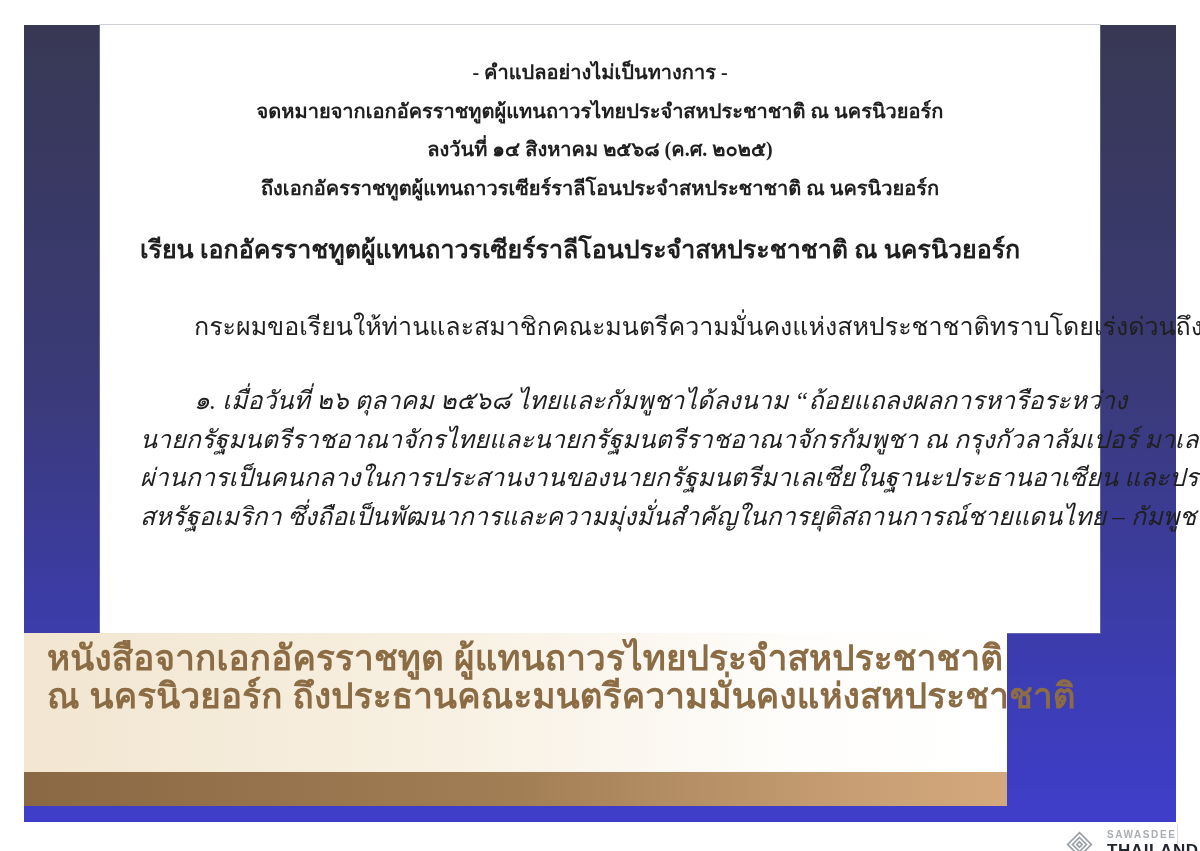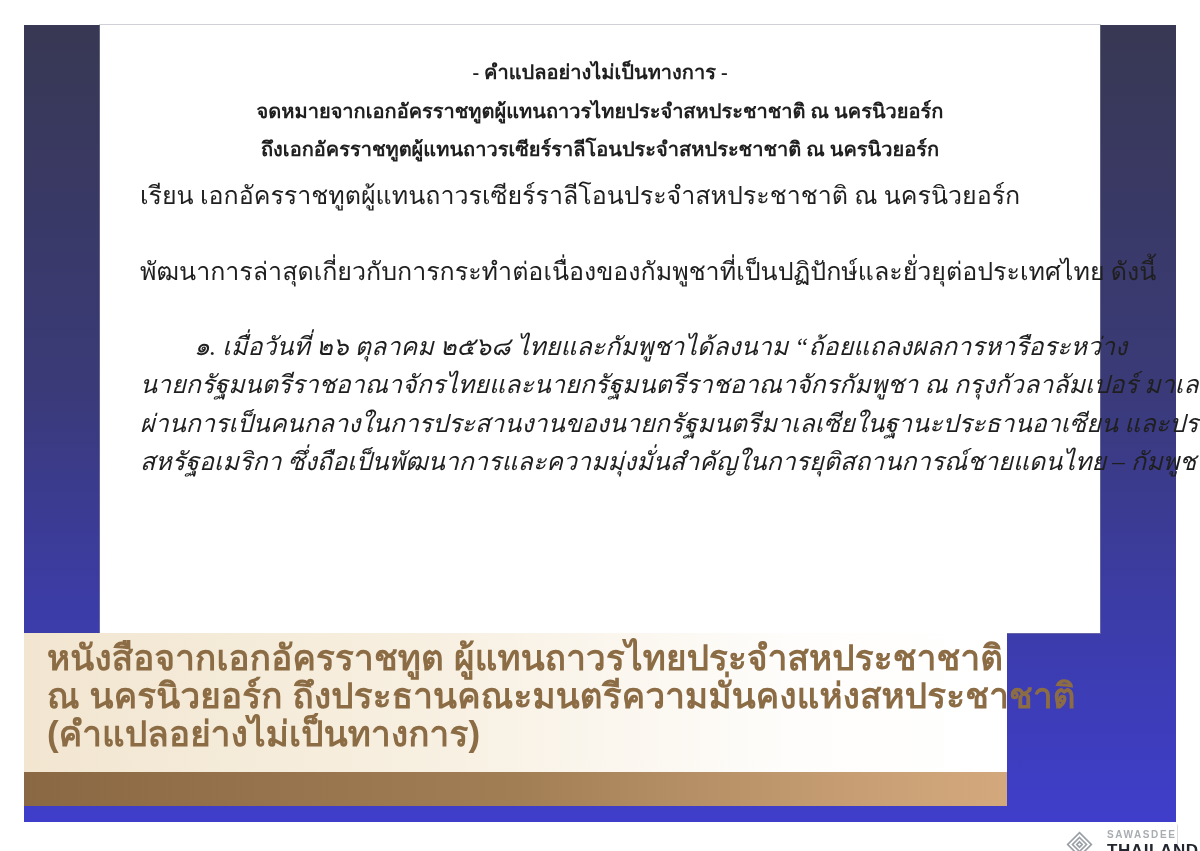--- a/index.html
+++ b/index.html
@@ -26,21 +26,21 @@
     background: #ffffff;
     box-shadow: 0 0 0 1px rgba(150,150,165,0.45);
     box-sizing: border-box;
     padding: 0 40px;
     font-family: "Liberation Serif", serif;
     font-size: 25px;
     line-height: 38.5px;
     color: #1f1f1f;
   }
   .doc-header { padding-top: 28px; text-align: center; font-weight: bold; font-size: 20px; }
-  .doc-salutation { margin-top: 8px; }
+  .doc-salutation { margin-top: 24px; font-weight: bold; }
   .doc-para { }
   .para-1 { margin-top: 38px; }
   .para-2 { margin-top: 36px; font-style: italic; }
   .doc-line { white-space: nowrap; }
   .doc-line.indent { padding-left: 54px; }
   
   .banner {
     position: absolute;
     left: 24px; top: 633px;
     width: 983px; height: 139px;
@@ -90,41 +90,41 @@
 <body>
 
 <div class="canvas">
 
   <div class="slide"></div>
 
   <div class="document">
     <div class="doc-header">
       <div class="doc-line">- คำแปลอย่างไม่เป็นทางการ -</div>
       <div class="doc-line">จดหมายจากเอกอัครราชทูตผู้แทนถาวรไทยประจำสหประชาชาติ ณ นครนิวยอร์ก</div>
+      <div class="doc-line">ลงวันที่ ๑๔ สิงหาคม ๒๕๖๘ (ค.ศ. ๒๐๒๕)</div>
       <div class="doc-line">ถึงเอกอัครราชทูตผู้แทนถาวรเซียร์ราลีโอนประจำสหประชาชาติ ณ นครนิวยอร์ก</div>
     </div>
 
     <div class="doc-salutation doc-line">เรียน เอกอัครราชทูตผู้แทนถาวรเซียร์ราลีโอนประจำสหประชาชาติ ณ นครนิวยอร์ก</div>
 
     <div class="doc-para para-1">
-      <div class="doc-line">พัฒนาการล่าสุดเกี่ยวกับการกระทำต่อเนื่องของกัมพูชาที่เป็นปฏิปักษ์และยั่วยุต่อประเทศไทย ดังนี้</div>
+      <div class="doc-line indent">กระผมขอเรียนให้ท่านและสมาชิกคณะมนตรีความมั่นคงแห่งสหประชาชาติทราบโดยเร่งด่วนถึง</div>
     </div>
 
     <div class="doc-para para-2">
       <div class="doc-line indent">๑.   เมื่อวันที่ ๒๖ ตุลาคม ๒๕๖๘ ไทยและกัมพูชาได้ลงนาม “ถ้อยแถลงผลการหารือระหว่าง</div>
       <div class="doc-line">นายกรัฐมนตรีราชอาณาจักรไทยและนายกรัฐมนตรีราชอาณาจักรกัมพูชา ณ กรุงกัวลาลัมเปอร์ มาเลเซีย”</div>
       <div class="doc-line">ผ่านการเป็นคนกลางในการประสานงานของนายกรัฐมนตรีมาเลเซียในฐานะประธานอาเซียน และประธานาธิบดี</div>
       <div class="doc-line">สหรัฐอเมริกา ซึ่งถือเป็นพัฒนาการและความมุ่งมั่นสำคัญในการยุติสถานการณ์ชายแดนไทย – กัมพูชาอย่างสันติ</div>
     </div>
   </div>
 
   <div class="banner">
     <div class="banner-line">หนังสือจากเอกอัครราชทูต ผู้แทนถาวรไทยประจำสหประชาชาติ</div>
     <div class="banner-line">ณ นครนิวยอร์ก ถึงประธานคณะมนตรีความมั่นคงแห่งสหประชาชาติ</div>
-    <div class="banner-line">(คำแปลอย่างไม่เป็นทางการ)</div>
   </div>
 
   <div class="tanbar"></div>
 
   <div class="logo">
     <svg class="logo-icon" viewBox="0 0 24 24" fill="none" stroke="#9aa0a6" stroke-width="1.5" stroke-linejoin="miter">
       <path d="M12 1.5 L22.5 12 L12 22.5 L1.5 12 Z"></path>
       <path d="M12 5.8 L18.2 12 L12 18.2 L5.8 12 Z"></path>
       <path d="M12 9.6 L14.4 12 L12 14.4 L9.6 12 Z"></path>
     </svg>

